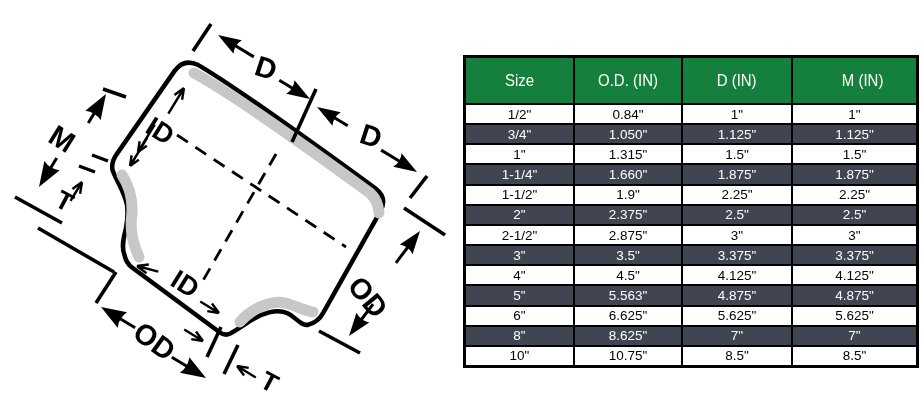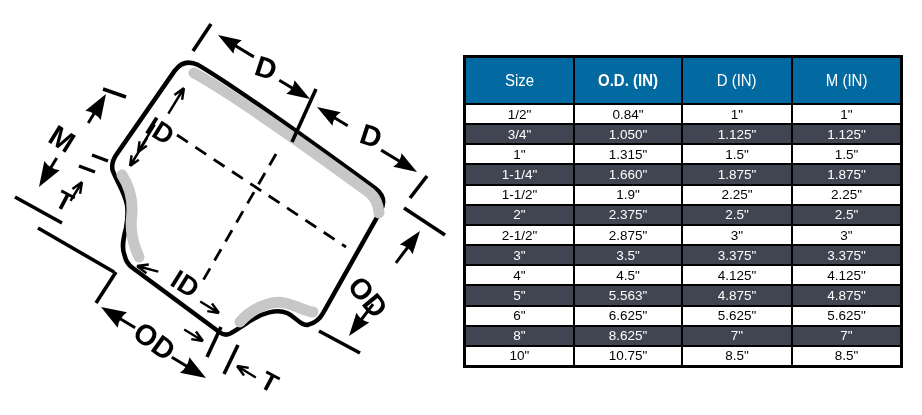--- a/index.html
+++ b/index.html
@@ -2,21 +2,21 @@
 <html><head>
 <meta charset="utf-8">
 <style>
   html,body{margin:0;padding:0;background:#ffffff;width:922px;height:415px;overflow:hidden;
     font-family:"Liberation Sans", sans-serif;}
   #stage{position:relative;width:922px;height:415px;}
   #diagram{position:absolute;left:0;top:0;}
   #tbl{position:absolute;left:463px;top:55px;border-collapse:collapse;table-layout:fixed;border:3px solid #000;}
   #tbl td{border:2px solid #000;text-align:center;vertical-align:middle;padding:0;
     font-size:13.5px;color:#000;background:#fff;}
-  #tbl tr.hdr td{background:#0369a1;color:#fff;font-size:17px;}
+  #tbl tr.hdr td{background:#15803d;color:#fff;font-size:17px;}
   #tbl tr.hdr td span{display:inline-block;transform:scaleX(0.88);}
   #tbl tr.dk td{background:#414551;color:#fff;}
 </style>
 </head>
 <body>
 <div id="stage">
 
 <svg id="diagram" width="464" height="415" viewBox="0 0 464 415">
   <defs></defs>
 
@@ -176,23 +176,23 @@
   </g>
 
   <line x1="319" y1="331" x2="360" y2="353" stroke="#000" stroke-width="3.6"></line>
 </svg>
 
 <table id="tbl">
 
   <tbody>
         <tr class="hdr" style="height:47.5px;">
     <td style="width:107px;"><span>Size</span></td>
-          <td style="width:106px;font-weight:bold;"><span>O.D. (IN)</span></td>
+          <td style="width:106px;"><span>O.D. (IN)</span></td>
           <td style="width:108px;margin-left:35px;"><span>D (IN)</span></td>
-          <td style="width:107px;"><span>M (IN)</span></td>
+          <td style="width:107px;padding-left:16px;"><span>M (IN)</span></td>
   </tr>
 
   <tr style="height:20.16px;">
           <td>1/2"</td>
           <td>0.84"</td>
           <td>1"</td>
           <td>1"</td>
         </tr>
 
   <tr class="dk" style="height:20.16px;">

